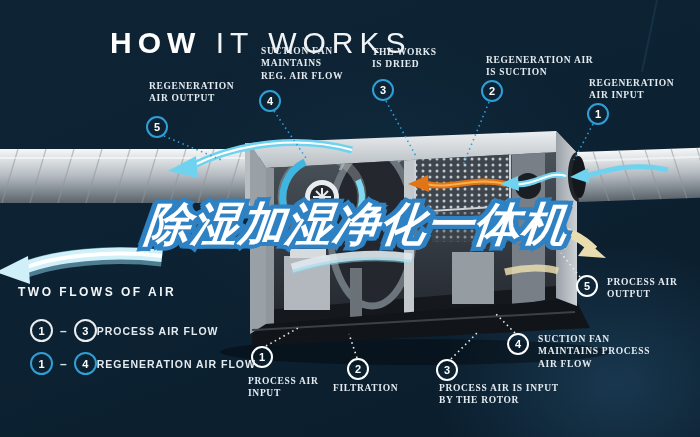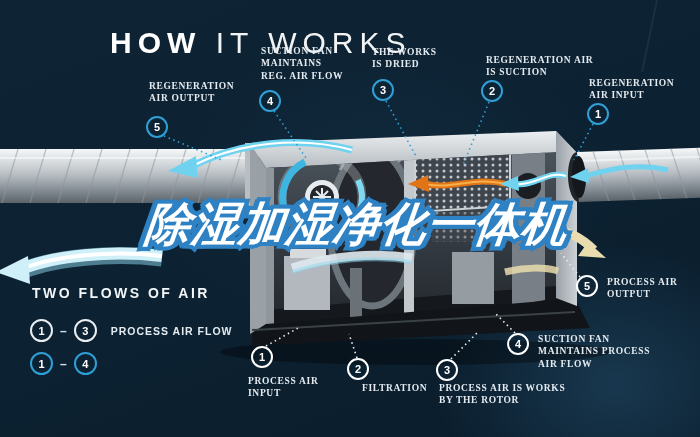--- a/index.html
+++ b/index.html
@@ -35,29 +35,29 @@
   
   .badge{position:absolute;width:22px;height:22px;border-radius:50%;
     box-sizing:border-box;border:2px solid #ffffff;color:#ffffff;
     font-size:11px;font-weight:700;display:flex;align-items:center;justify-content:center;
     z-index:6;background:rgba(13,34,51,.25);}
   .badge.cyan{border-color:#2f9fd6;}
   
   .clabel{position:absolute;z-index:6;color:#e4ebf0;font-size:9.5px;font-weight:700;
     letter-spacing:.07em;line-height:1.3;white-space:pre-line;font-family:Liberation Serif, serif;}
   
-  .legend-head{position:absolute;left:32px;top:285px;z-index:6;color:#f2f6f8;
-    font-size:14px;font-weight:700;letter-spacing:2.5px;}
+  .legend-head{position:absolute;left:18px;top:285px;z-index:6;color:#f2f6f8;
+    font-size:12px;font-weight:700;letter-spacing:2.5px;}
   .legend-row{position:absolute;left:30px;z-index:6;display:flex;align-items:center;}
   .legend-row .lbadge{width:23px;height:23px;border-radius:50%;box-sizing:border-box;
     border:2px solid #e9eef2;color:#ffffff;font-size:11px;font-weight:700;
     display:flex;align-items:center;justify-content:center;}
   .legend-row.cyan .lbadge{border-color:#2f9fd6;}
   .legend-row .dash{color:#cfe0ea;font-weight:700;margin:0 7px;font-size:12px;}
-  .legend-row .ltext{margin-left:14px;color:#e4ebf0;font-size:10.5px;font-weight:700;
+  .legend-row .ltext{color:#e4ebf0;font-size:10.5px;font-weight:700;
     letter-spacing:1px;}
 </style>
 </head>
 <body>
 
 <div class="stage"></div>
 
 <svg class="scene" width="700" height="437" viewBox="0 0 700 437">
   <defs>
     <linearGradient id="ductMetal" x1="0" y1="0" x2="0" y2="1">
@@ -251,24 +251,24 @@
 
 <div class="badge cyan" style="left:146px;top:116px">5</div>
 <div class="clabel" style="left:149px;top:80px">REGENERATION
 AIR OUTPUT</div>
 
 <div class="badge" style="left:251px;top:346px">1</div>
 <div class="clabel" style="left:248px;top:375px">PROCESS AIR
 INPUT</div>
 
 <div class="badge" style="left:347px;top:358px">2</div>
-<div class="clabel" style="left:362px;top:382px">FILTRATION</div>
+<div class="clabel" style="left:333px;top:382px">FILTRATION</div>
 
 <div class="badge" style="left:436px;top:359px">3</div>
-<div class="clabel" style="left:439px;top:382px">PROCESS AIR IS WORKS
+<div class="clabel" style="left:439px;top:382px">PROCESS AIR IS INPUT
 BY THE ROTOR</div>
 
 <div class="badge" style="left:507px;top:333px">4</div>
 <div class="clabel" style="left:538px;top:333px">SUCTION FAN
 MAINTAINS PROCESS
 AIR FLOW</div>
 
 <div class="badge" style="left:576px;top:275px">5</div>
 <div class="clabel" style="left:607px;top:276px">PROCESS AIR
 OUTPUT</div>
@@ -279,13 +279,14 @@
   <div class="lbadge">1</div>
   <div class="dash">–</div>
   <div class="lbadge">3</div>
   <div class="ltext">PROCESS AIR FLOW</div>
 </div>
 
 <div class="legend-row cyan" style="top:352px">
   <div class="lbadge">1</div>
   <div class="dash">–</div>
   <div class="lbadge">4</div>
+  <div class="ltext">REGENERATION AIR FLOW</div>
 </div>
 
 </body></html>

